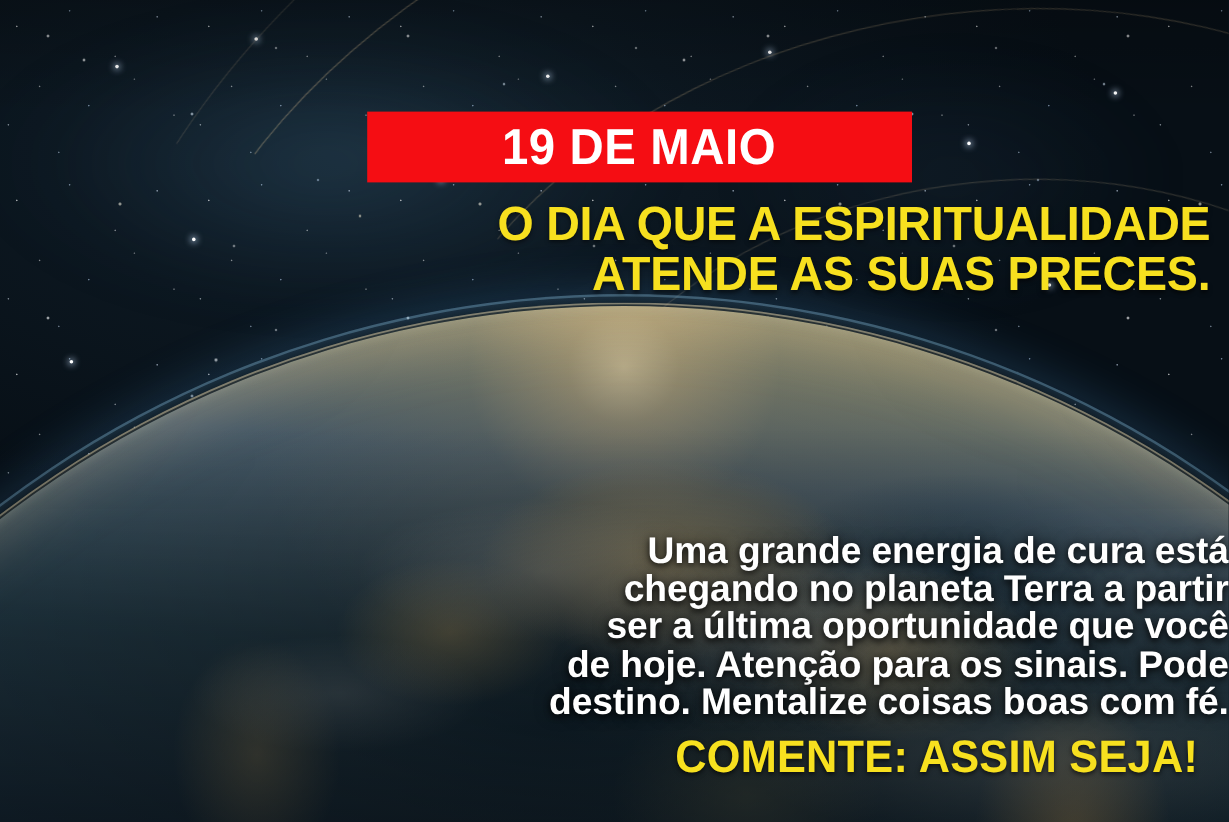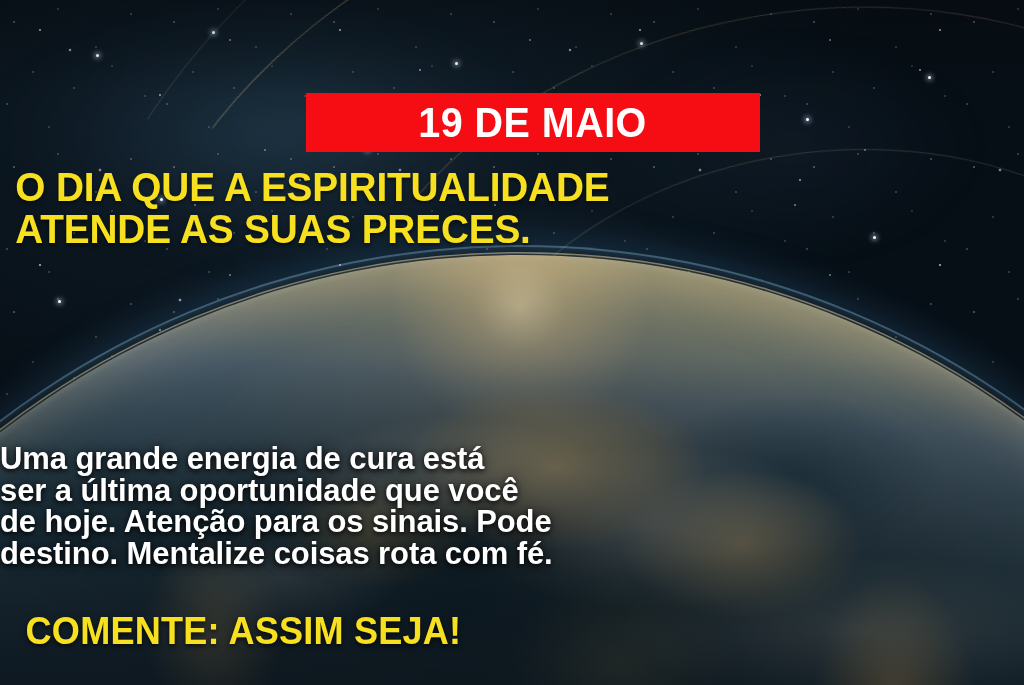--- a/index.html
+++ b/index.html
@@ -187,21 +187,21 @@
     inset: 0;
     background:
       linear-gradient(180deg, rgba(0,0,0,.22) 0%, rgba(0,0,0,0) 14%, rgba(0,0,0,0) 52%, rgba(0,0,0,.30) 78%, rgba(0,0,0,.46) 100%),
       radial-gradient(ellipse 80% 60% at 50% 78%, rgba(0,0,0,.34) 0%, rgba(0,0,0,0) 72%);
   }
 
   
   .content {
     position: absolute;
     inset: 0;
-    text-align: left;
+    text-align: right;
   }
 
   .date-banner {
     position: absolute;
     left: 306px;
     top: 93px;
     width: 454px;
     height: 59px;
     background: #f50d13;
     display: flex;
@@ -310,21 +310,22 @@
       <span class="date-banner-text">19 DE MAIO</span>
     </div>
 
     <div class="headline">
       <span class="hl-line">O DIA QUE A ESPIRITUALIDADE</span>
       <span class="hl-line">ATENDE AS SUAS PRECES.</span>
     </div>
 
     <div class="body-copy">
       <span class="bc-line">Uma grande energia de cura está</span>
+      <span class="bc-line">chegando no planeta Terra a partir</span>
       <span class="bc-line">ser a última oportunidade que você</span>
       <span class="bc-line">de hoje. Atenção para os sinais. Pode</span>
-      <span class="bc-line">destino. Mentalize coisas rota com fé.</span>
+      <span class="bc-line">destino. Mentalize coisas boas com fé.</span>
     </div>
 
     <div class="cta">COMENTE: ASSIM SEJA!</div>
 
   </div>
 </div>
 
 </body></html>

